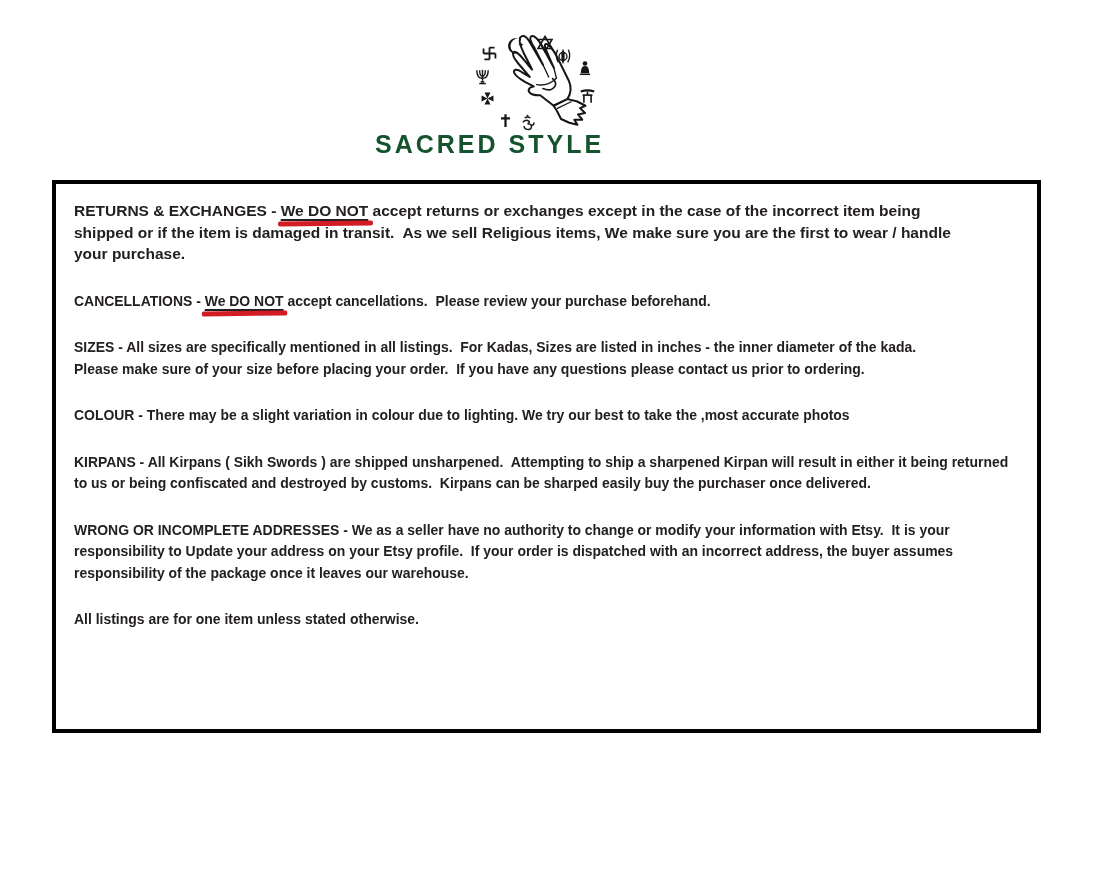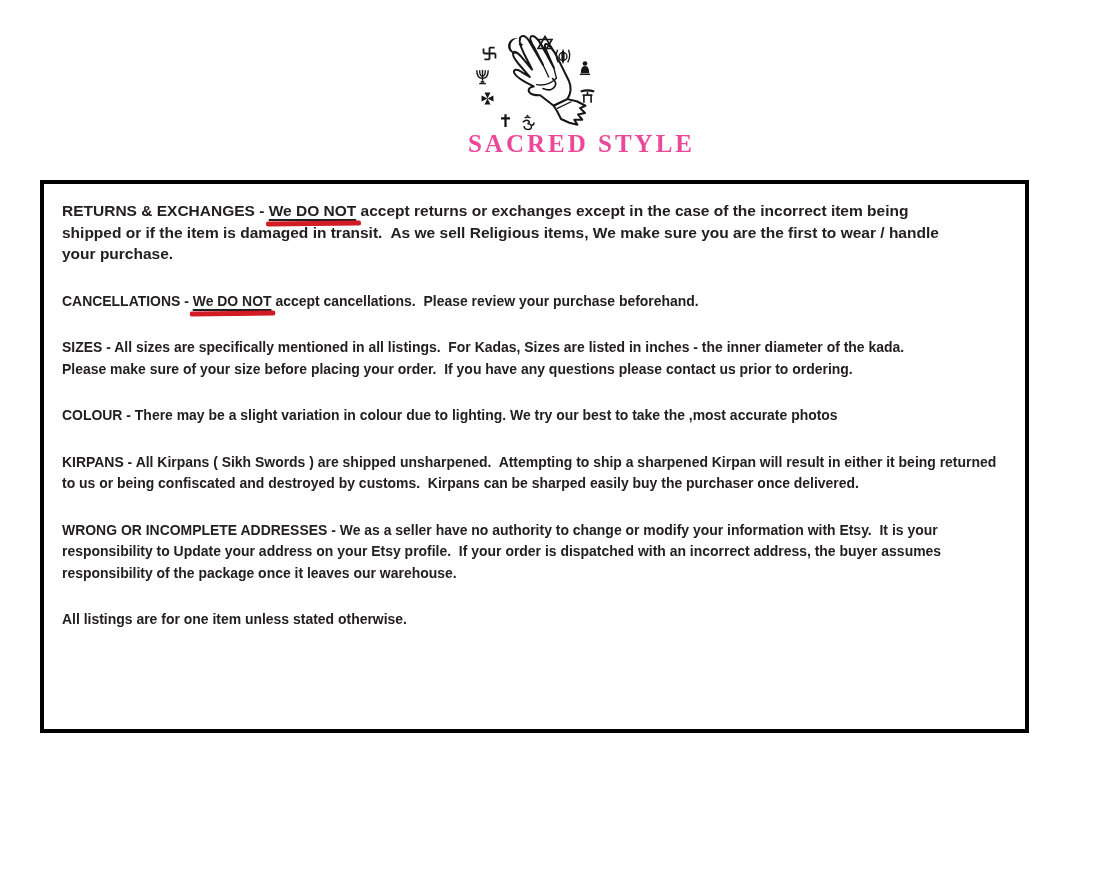--- a/index.html
+++ b/index.html
@@ -6,27 +6,27 @@
   body{
     width:1115px;height:883px;background:#ffffff;overflow:hidden;
     font-family:"Liberation Sans",sans-serif;color:#242021;position:relative;
   }
   
   .logo-art{position:absolute;left:455px;top:14px;width:200px;height:122px;}
   .logo-art .sym{position:absolute;line-height:0;color:#161616;}
   .logo-art svg{display:block;}
   .hands{position:absolute;left:30px;top:12px;}
   .brand{
-    position:absolute;left:375px;top:130px;width:320px;text-align:right;
-    font-family:Liberation Serif, serif;font-weight:700;
-    font-size:25px;letter-spacing:3px;color:#ec4899;white-space:nowrap;
+    position:absolute;left:375px;top:130px;width:320px;text-align:left;
+    font-family:Liberation Sans, sans-serif;font-weight:700;
+    font-size:25px;letter-spacing:3px;color:#14532d;white-space:nowrap;
   }
   
   .policy-box{
-    position:absolute;left:40px;top:180px;width:989px;height:553px;
+    position:absolute;left:52px;top:180px;width:989px;height:553px;
     box-sizing:border-box;border:4px solid #000;background:#fff;
     padding:16px 12px 12px 18px;
   }
   .para{
     margin:0 0 25px 0;font-weight:bold;font-size:15.5px;line-height:21.5px;
     white-space:pre-wrap;color:#242021;
   }
   .para.w1{max-width:884px;}
   .oneline{white-space:pre;}
   .condensed{transform:scaleX(0.9);transform-origin:0 0;}

